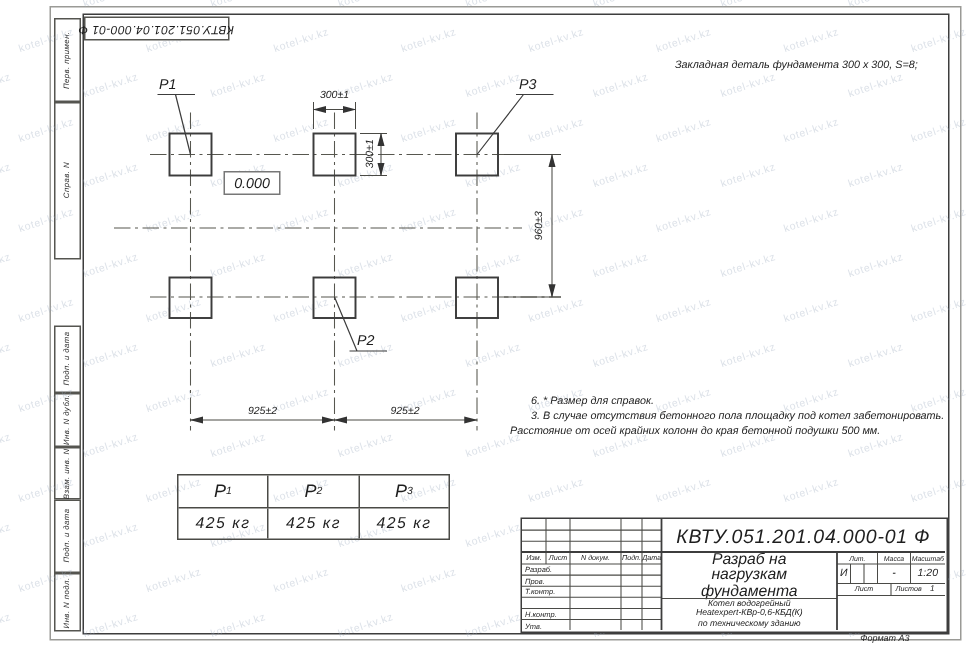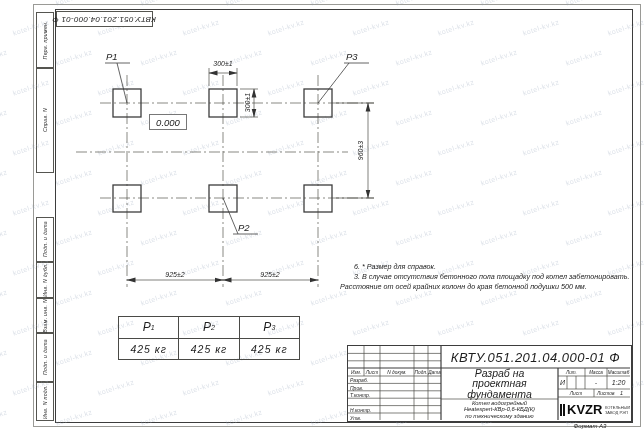--- a/index.html
+++ b/index.html
@@ -236,20 +236,21 @@
   <div class="abs ctr lay" style="left:149px;top:114px;width:36px;height:14px;border:0.8px solid #777;background:#fff;">
     <span class="txt" style="font-size:9.5px;">0.000</span>
   </div>
 
   <div class="abs ctr txt lay" style="left:203px;top:59px;width:40px;height:9px;font-size:7px;">300±1</div>
   <div class="abs ctr txt rot lay" style="left:233px;top:98px;width:28px;height:9px;font-size:7px;">300±1</div>
   <div class="abs ctr txt rot lay" style="left:346px;top:146px;width:28px;height:9px;font-size:7px;">960±3</div>
   <div class="abs ctr txt lay" style="left:155px;top:270px;width:40px;height:9px;font-size:7px;">925±2</div>
   <div class="abs ctr txt lay" style="left:250px;top:270px;width:40px;height:9px;font-size:7px;">925±2</div>
 
+  <div class="abs txt lay" style="left:450px;top:38px;font-size:7.2px;">Закладная деталь фундамента  300 х 300,  S=8;</div>
 
   <div class="abs lt lay" style="left:118px;top:316px;width:182px;height:44px;">
     <div class="lt-row lt-hrow">
       <div class="lt-cell" style="font-size:12px;">
           <span>P</span>
           <sub style="font-size:7px;">1</sub>
         </div>
       <div class="lt-cell" style="font-size:12px;">
           <span>P</span>
           <sub style="font-size:7px;">2</sub>
@@ -312,46 +313,38 @@
     <div class="tb-t ctr" style="left:80px;top:22px;width:13px;height:8px;font-size:4.8px;">Дата</div>
 
     <div class="tb-t" style="left:2px;top:31px;font-size:5px;">Разраб.</div>
     <div class="tb-t" style="left:2px;top:38.5px;font-size:5px;">Пров.</div>
     <div class="tb-t" style="left:2px;top:46px;font-size:5px;">Т.контр.</div>
     <div class="tb-t" style="left:2px;top:61px;font-size:5px;">Н.контр.</div>
     <div class="tb-t" style="left:2px;top:68.5px;font-size:5px;">Утв.</div>
 
     <div class="abs ctr" style="left:93px;top:22px;width:117px;height:31px;flex-direction:column;">
       <div class="txt" style="font-size:10.5px;line-height:10.5px;">Разраб на</div>
-      <div class="txt" style="font-size:10.5px;line-height:10.5px;">проектная</div>
+      <div class="txt" style="font-size:10.5px;line-height:10.5px;">нагрузкам</div>
       <div class="txt" style="font-size:10.5px;line-height:10.5px;">фундамента</div>
     </div>
 
     <div class="abs ctr" style="left:93px;top:53px;width:117px;height:21px;flex-direction:column;">
       <div class="txt" style="font-size:5.8px;line-height:6.5px;">Котел водогрейный</div>
       <div class="txt" style="font-size:5.8px;line-height:6.5px;">Heatexpert-КВр-0,6-КБД(К)</div>
       <div class="txt" style="font-size:5.8px;line-height:6.5px;">по техническому зданию</div>
     </div>
 
     <div class="tb-t ctr" style="left:210px;top:22px;width:27px;height:8px;font-size:4.6px;">Лит.</div>
     <div class="tb-t ctr" style="left:237px;top:22px;width:22px;height:8px;font-size:4.6px;">Масса</div>
     <div class="tb-t ctr" style="left:259px;top:22px;width:23px;height:8px;font-size:4.6px;">Масштаб</div>
     <div class="tb-t ctr" style="left:210px;top:30px;width:9px;height:13px;font-size:7px;">И</div>
     <div class="tb-t ctr" style="left:237px;top:30px;width:22px;height:13px;font-size:7px;">-</div>
     <div class="tb-t ctr" style="left:259px;top:30px;width:23px;height:13px;font-size:7px;">1:20</div>
 
     <div class="tb-t ctr" style="left:210px;top:43px;width:36px;height:8px;font-size:4.8px;">Лист</div>
     <div class="tb-t" style="left:249px;top:44.5px;font-size:4.8px;">Листов</div>
     <div class="tb-t" style="left:272px;top:44px;font-size:5.5px;">1</div>
 
-    <div class="abs" style="left:212px;top:53px;width:70px;height:21px;display:flex;align-items:center;">
-      <span style="width:9px;height:12px;background:repeating-linear-gradient(90deg,#111 0 1.8px,transparent 1.8px 3.4px);margin-right:1.5px;"></span>
-      <span style="font-weight:bold;font-size:13px;color:#0d0d0d;font-style:normal;letter-spacing:0;">KVZR</span>
-      <span style="display:flex;flex-direction:column;margin-left:2.5px;">
-        <span class="tb-t" style="position:static;font-size:4px;font-style:normal;color:#333;">КОТЕЛЬНЫЙ</span>
-        <span class="tb-t" style="position:static;font-size:4px;font-style:normal;color:#333;">ЗАВОД РЭП</span>
-      </span>
-    </div>
   </div>
 
   <div class="abs ctr txt lay" style="left:545px;top:422px;width:90px;height:7px;font-size:6px;">Формат А3</div>
 
 </div>
 
 </body></html>

